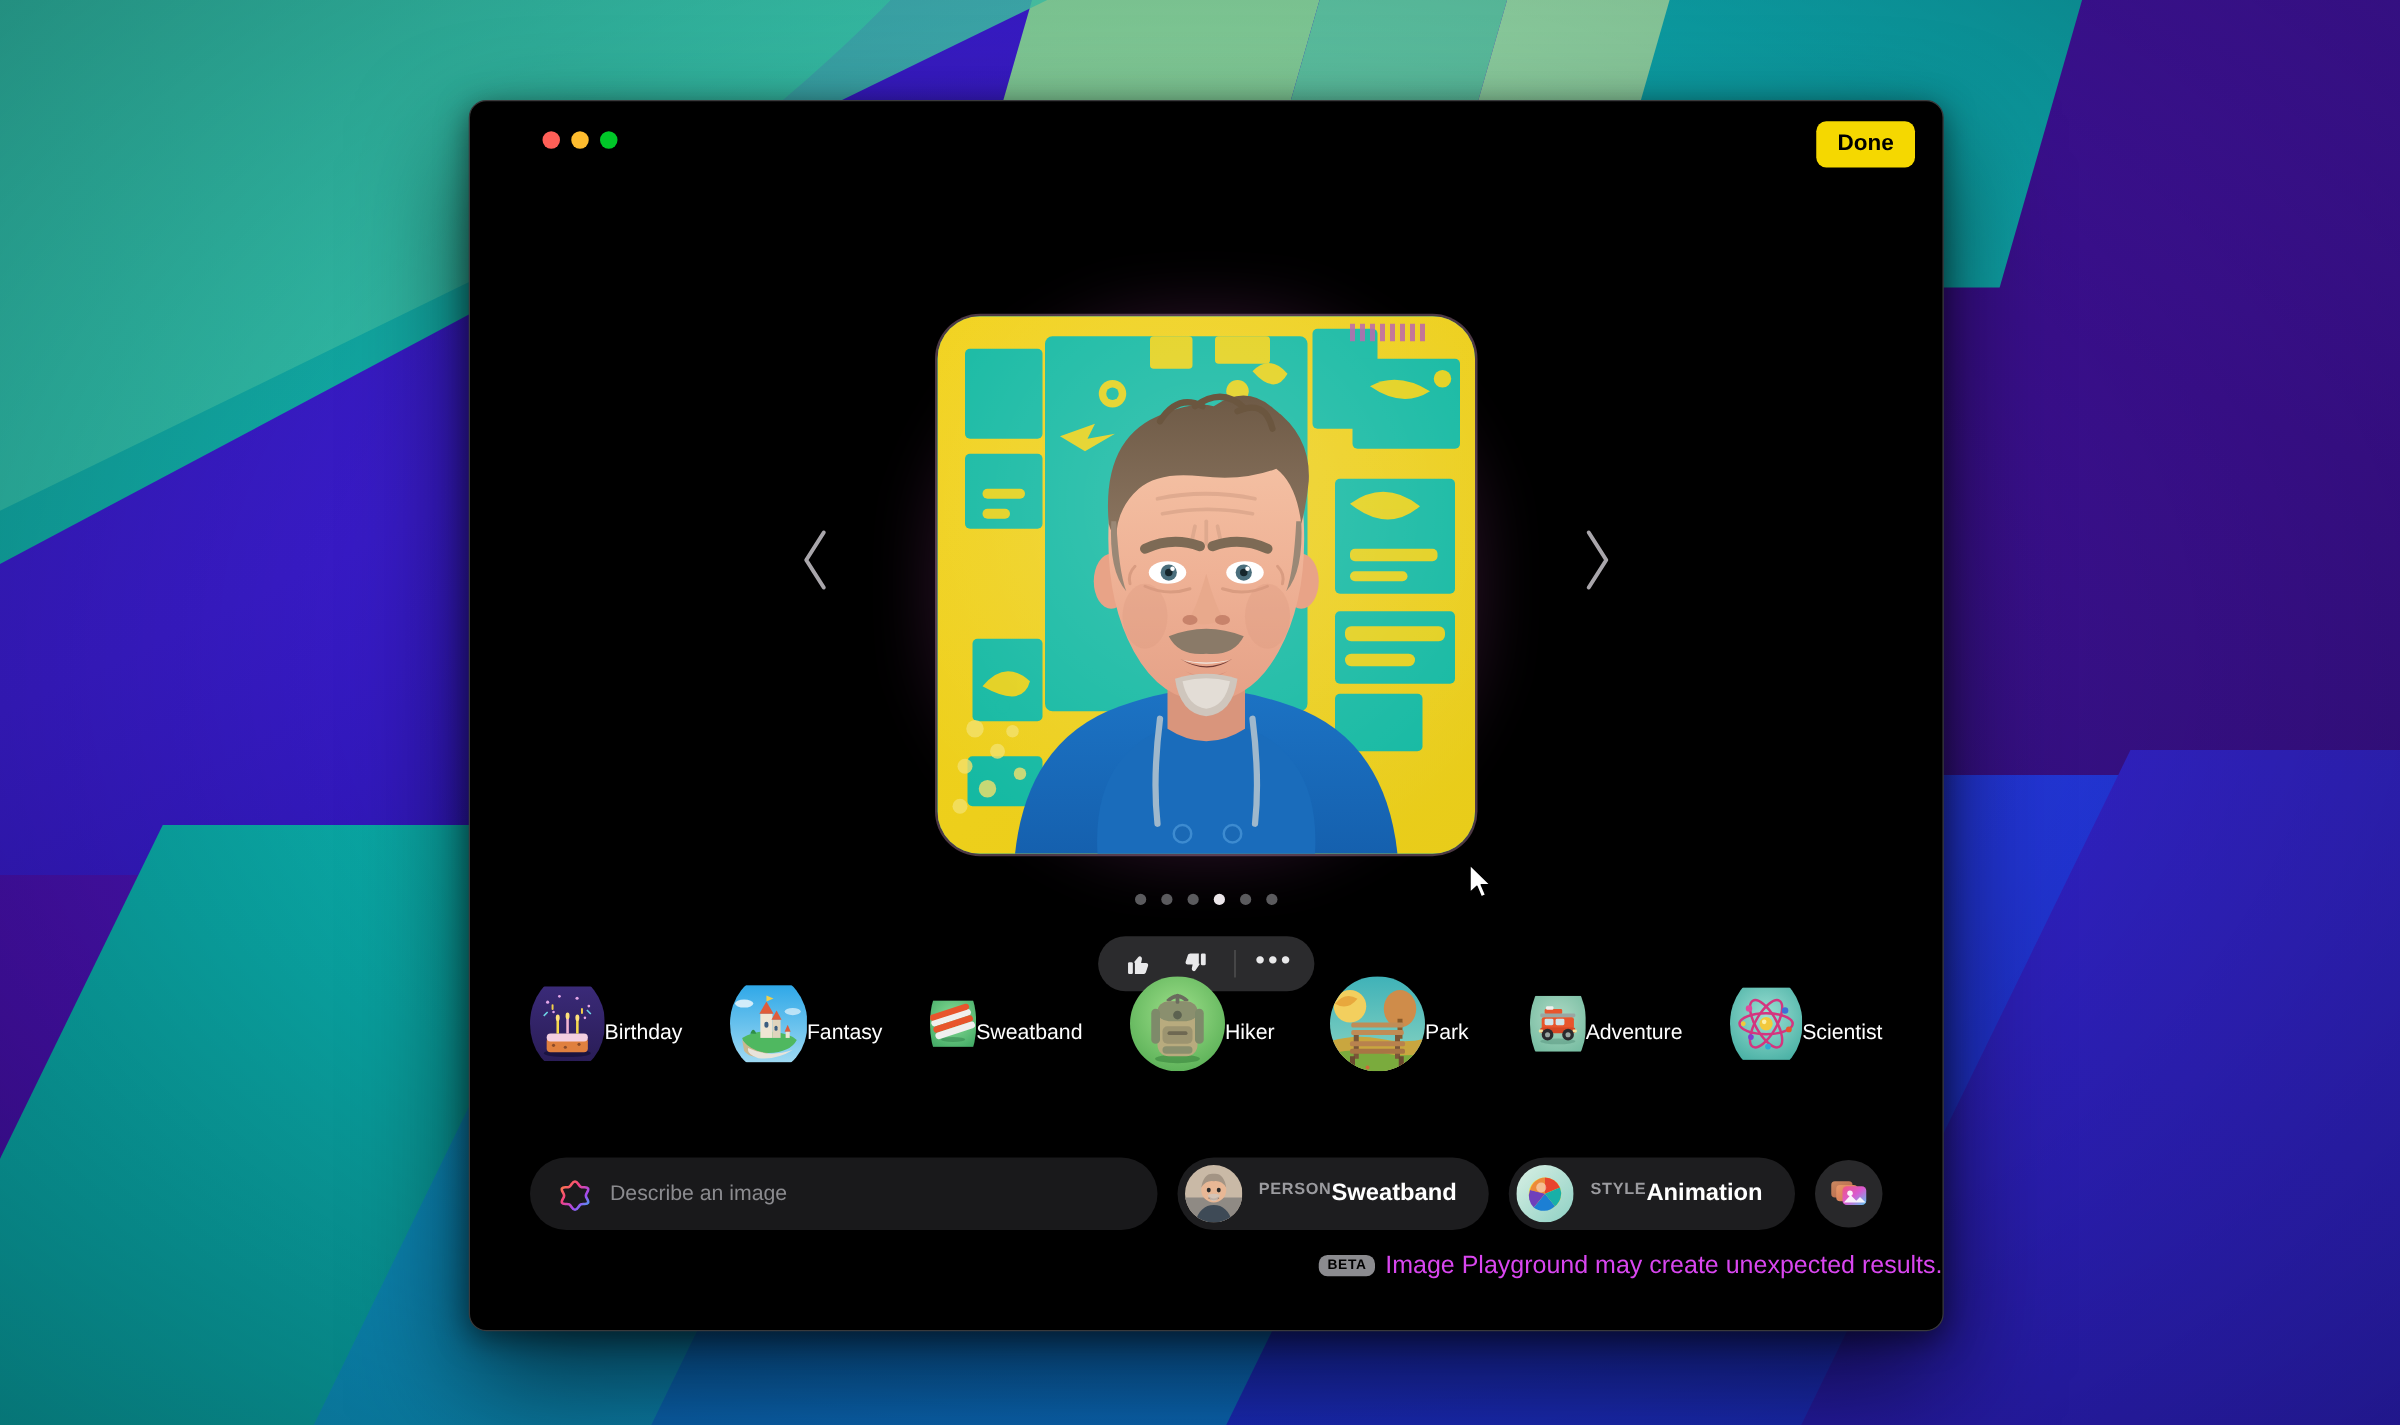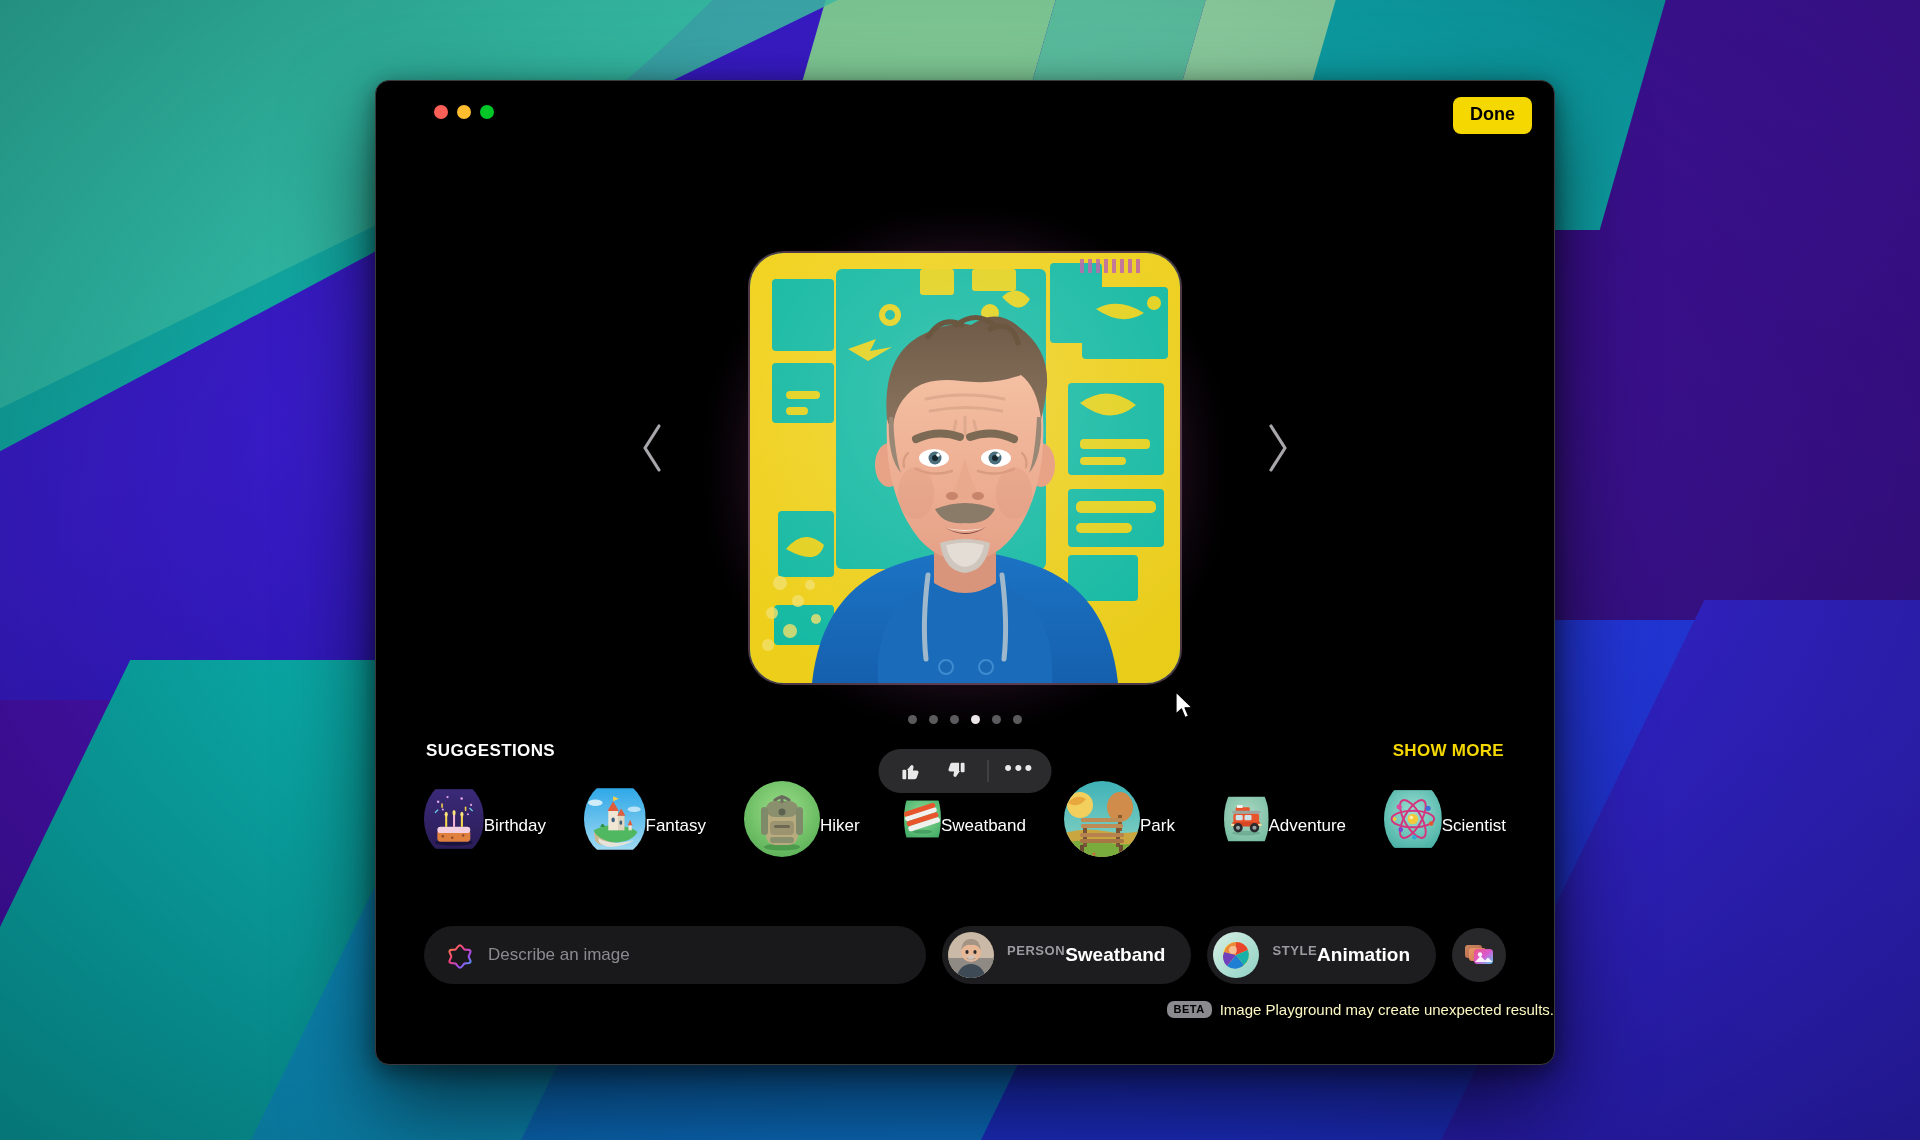--- a/index.html
+++ b/index.html
@@ -236,21 +236,21 @@
   }
 
   .footer {
     position:absolute; left:0; right:0; top:920px;
     display:flex; align-items:center; justify-content:flex-end; gap:8px;
   }
   .beta-badge {
     background:#8b8b8f; color:#000; font-size:11px; font-weight:800;
     letter-spacing:.5px; border-radius:7px; padding:2px 7px 3px;
   }
-  .footer-text { color:#fef9c3; font-size:15px; }
+  .footer-text { color:#d946ef; font-size:20px; }
 
   
   #cursor { position:absolute; left:1174px; top:691px; pointer-events:none; }
 </style>
 </head>
 <body>
 
 <div id="desktop">
   <div class="wp-base band"></div>
   <div class="band wp-purple-right2"></div>
@@ -473,24 +473,20 @@
             <rect x="16.6" y="3" width="4.2" height="10.4" rx="1.2" fill="#e9e9ea"></rect>
           </svg>
         </button>
         <span class="fb-div"></span>
         <button class="fb-btn">
           <span class="fb-dots">•••</span>
         </button>
       </div>
     </div>
 
-    <div class="sugg-head">
-      <span class="sugg-title">SUGGESTIONS</span>
-      <span class="show-more">SHOW MORE</span>
-    </div>
 
     <div class="sugg-row" id="sugg-row">
         <div class="sugg-item">
           <div class="sugg-thumb">
             <svg viewBox="0 0 76 76">
               <defs>
                 <linearGradient id="bd" x1="0" y1="0" x2="0" y2="1">
                   <stop offset="0" stop-color="#3a2a78"></stop>
                   <stop offset="1" stop-color="#2a1d57"></stop>
                 </linearGradient>
@@ -558,62 +554,62 @@
               <rect x="55" y="46" width="4" height="6" fill="#efe6d4"></rect>
               <path d="M20 48 q3 -8 6 0z" fill="#2f8f46"></path>
             </svg>
           </div>
           <div class="sugg-label">Fantasy</div>
         </div>
         <div class="sugg-item">
           <div class="sugg-thumb">
             <svg viewBox="0 0 76 76">
               <defs>
+                <radialGradient id="gs" cx="0.5" cy="0.4" r="0.75">
+                  <stop offset="0" stop-color="#8fe09a"></stop>
+                  <stop offset="1" stop-color="#3fa863"></stop>
+                </radialGradient>
+              </defs>
+              <rect width="76" height="76" fill="url(#gs)"></rect>
+              <ellipse cx="38" cy="64" rx="20" ry="4" fill="#2d7a47" opacity=".45"></ellipse>
+              <g transform="rotate(-18 38 38)">
+                <rect x="4" y="22" width="68" height="11" rx="5.5" fill="#f0f0ee"></rect>
+                <rect x="4" y="33" width="68" height="11" rx="5.5" fill="#e8552c"></rect>
+                <rect x="4" y="44" width="68" height="11" rx="5.5" fill="#f0f0ee"></rect>
+                <rect x="4" y="13" width="68" height="10" rx="5" fill="#e8552c"></rect>
+              </g>
+              <ellipse cx="38" cy="40" rx="31" ry="22" fill="none" stroke="#2f8a52" stroke-width="0"></ellipse>
+            </svg>
+          </div>
+          <div class="sugg-label">Sweatband</div>
+        </div>
+        <div class="sugg-item">
+          <div class="sugg-thumb">
+            <svg viewBox="0 0 76 76">
+              <defs>
                 <radialGradient id="gb" cx="0.5" cy="0.4" r="0.75">
                   <stop offset="0" stop-color="#9ee08a"></stop>
                   <stop offset="1" stop-color="#4fa84e"></stop>
                 </radialGradient>
               </defs>
               <rect width="76" height="76" fill="url(#gb)"></rect>
               <ellipse cx="38" cy="66" rx="18" ry="3.5" fill="#2f7a36" opacity=".5"></ellipse>
               <path d="M30 20 q8 -8 16 0" stroke="#6b6b5e" stroke-width="3" fill="none"></path>
               <rect x="22" y="20" width="32" height="44" rx="9" fill="#b8ab7e"></rect>
               <rect x="22" y="20" width="32" height="16" rx="9" fill="#8a8f6e"></rect>
               <rect x="26" y="40" width="24" height="14" rx="4" fill="#9c9470"></rect>
               <rect x="30" y="44" width="16" height="3" rx="1.5" fill="#6e6852"></rect>
               <rect x="17" y="26" width="7" height="28" rx="3.5" fill="#7e8a6a"></rect>
               <rect x="52" y="26" width="7" height="28" rx="3.5" fill="#7e8a6a"></rect>
               <rect x="26" y="56" width="24" height="6" rx="3" fill="#8a8f6e"></rect>
               <circle cx="38" cy="31" r="3.5" fill="#5c6250"></circle>
               <rect x="36.5" y="14" width="3" height="8" rx="1.5" fill="#6b6b5e"></rect>
             </svg>
           </div>
           <div class="sugg-label">Hiker</div>
-        </div>
-        <div class="sugg-item">
-          <div class="sugg-thumb">
-            <svg viewBox="0 0 76 76">
-              <defs>
-                <radialGradient id="gs" cx="0.5" cy="0.4" r="0.75">
-                  <stop offset="0" stop-color="#8fe09a"></stop>
-                  <stop offset="1" stop-color="#3fa863"></stop>
-                </radialGradient>
-              </defs>
-              <rect width="76" height="76" fill="url(#gs)"></rect>
-              <ellipse cx="38" cy="64" rx="20" ry="4" fill="#2d7a47" opacity=".45"></ellipse>
-              <g transform="rotate(-18 38 38)">
-                <rect x="4" y="22" width="68" height="11" rx="5.5" fill="#f0f0ee"></rect>
-                <rect x="4" y="33" width="68" height="11" rx="5.5" fill="#e8552c"></rect>
-                <rect x="4" y="44" width="68" height="11" rx="5.5" fill="#f0f0ee"></rect>
-                <rect x="4" y="13" width="68" height="10" rx="5" fill="#e8552c"></rect>
-              </g>
-              <ellipse cx="38" cy="40" rx="31" ry="22" fill="none" stroke="#2f8a52" stroke-width="0"></ellipse>
-            </svg>
-          </div>
-          <div class="sugg-label">Sweatband</div>
         </div>
         <div class="sugg-item">
           <div class="sugg-thumb">
             <svg viewBox="0 0 76 76">
               <defs>
                 <linearGradient id="pk" x1="0" y1="0" x2="0" y2="1">
                   <stop offset="0" stop-color="#3fb2b8"></stop>
                   <stop offset="1" stop-color="#8fd6c2"></stop>
                 </linearGradient>
               </defs>

